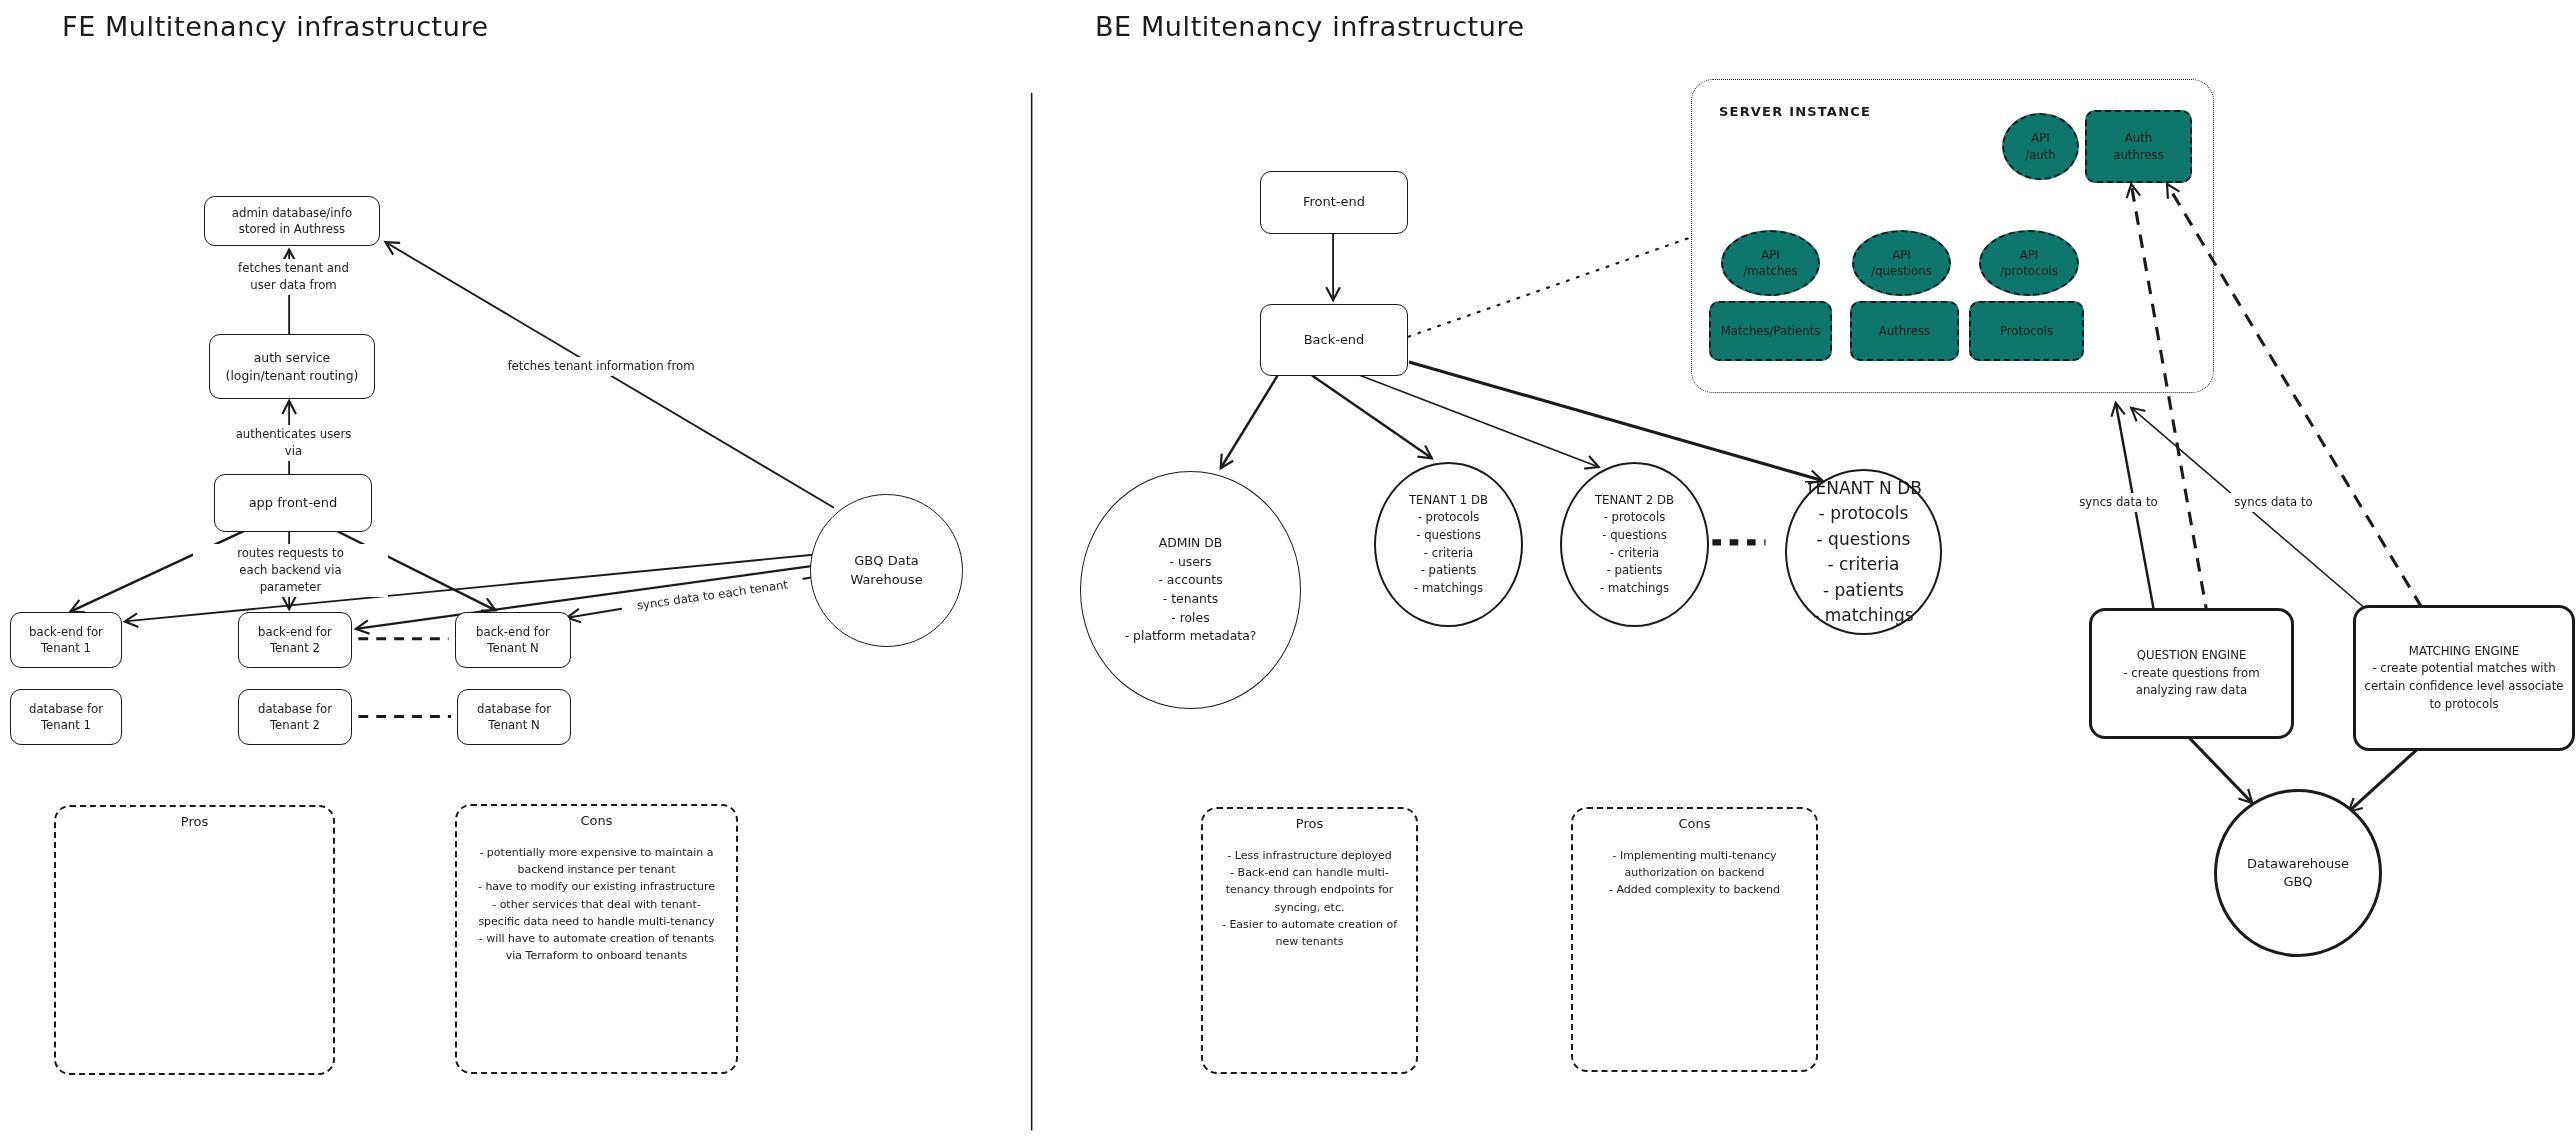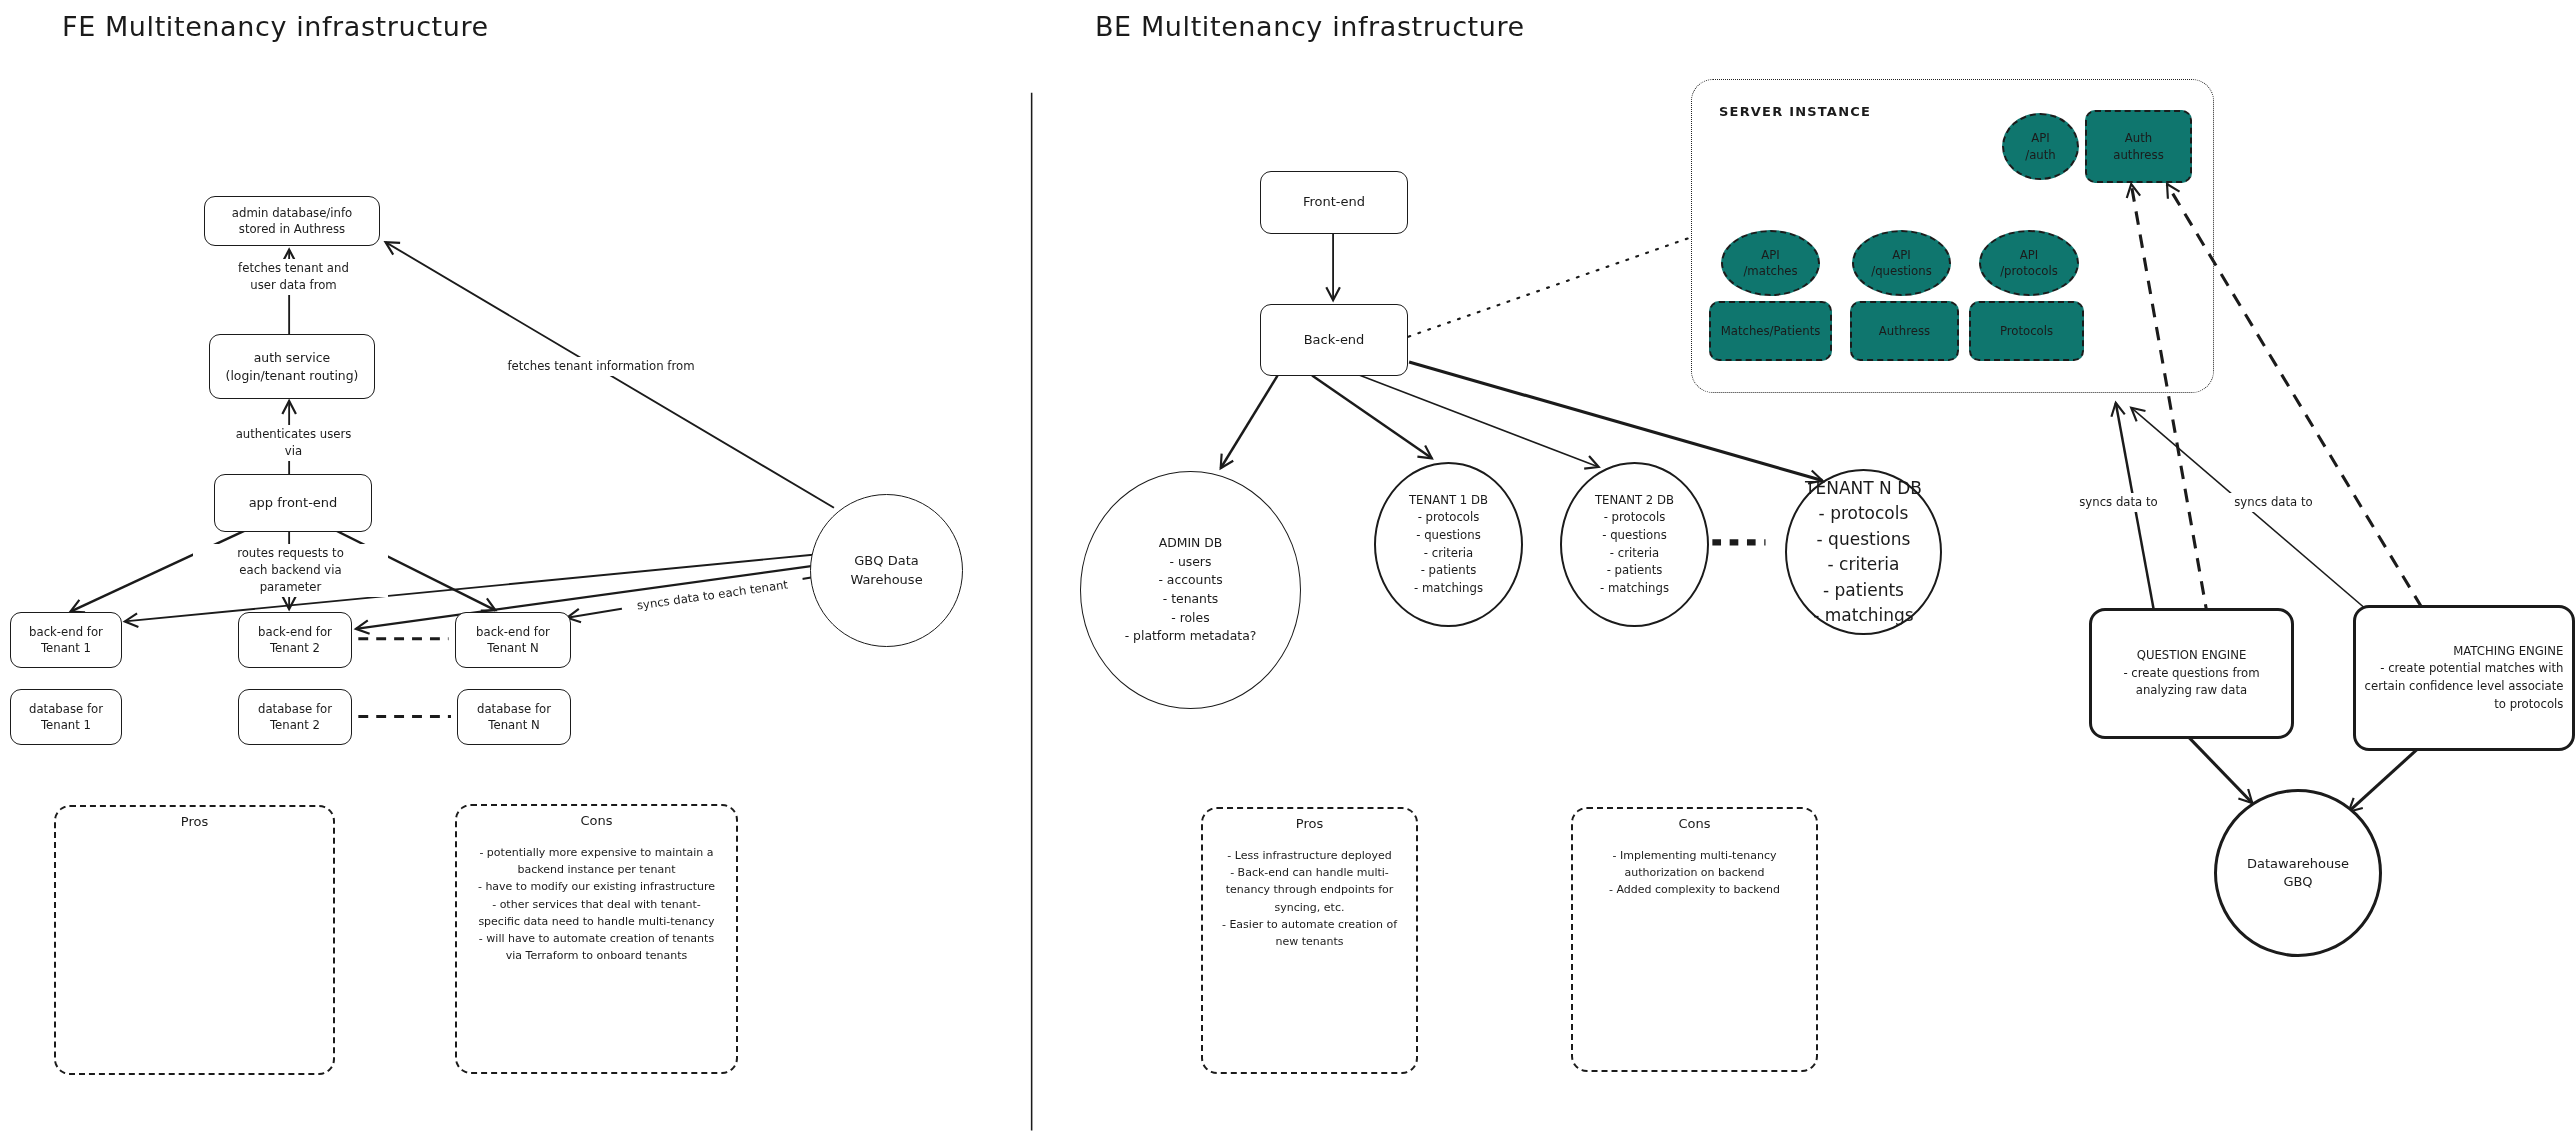--- a/index.html
+++ b/index.html
@@ -204,21 +204,21 @@
 - criteria
 - patients
 - matchings</span>
 </div>
 
 <div class="node b5" style="left:2089px;top:608px;width:199px;height:125px;font-size:11.7px;line-height:1.5;">
   <span>QUESTION ENGINE
 - create questions from
 analyzing raw data</span>
 </div>
-<div class="node b5" style="left:2353px;top:605px;width:216px;height:140px;font-size:11.7px;line-height:1.5;text-align:right;">
+<div class="node b5" style="left:2353px;top:605px;width:216px;height:140px;font-size:11.7px;line-height:1.5;">
   <span>MATCHING ENGINE
 - create potential matches with
 certain confidence level associate
 to protocols</span>
 </div>
 <div class="node ellipse b5" style="left:2214px;top:789px;width:162px;height:162px;border-radius:50%;">
   <span>Datawarehouse
 GBQ</span>
 </div>
 

